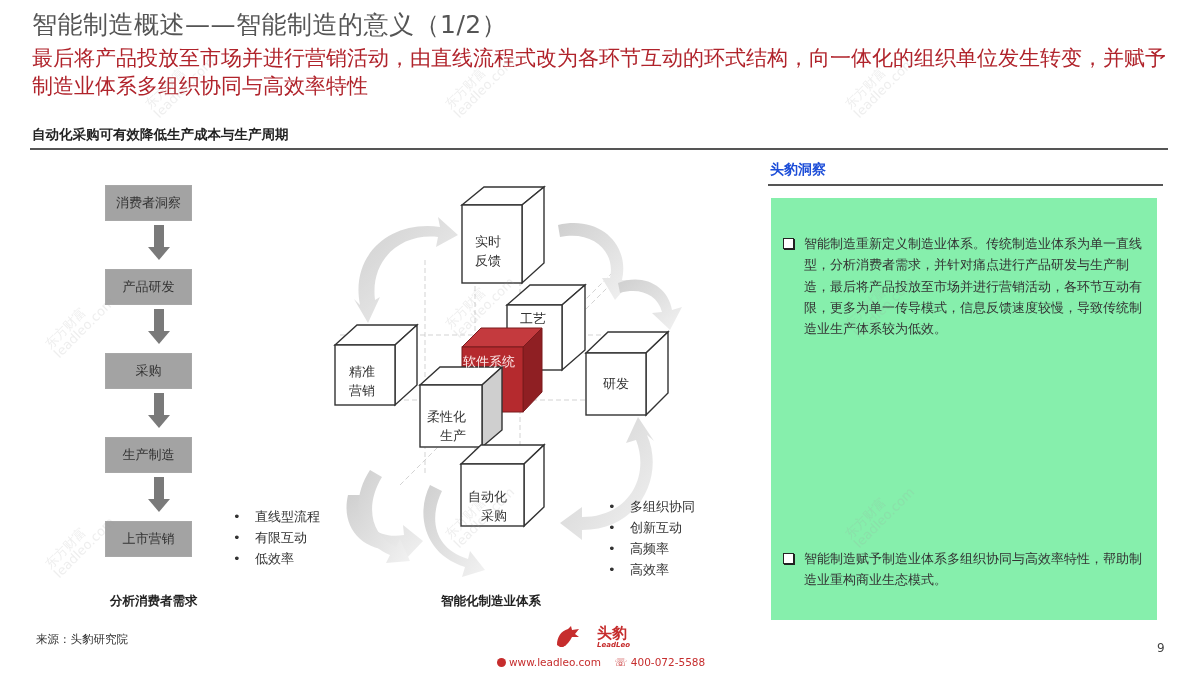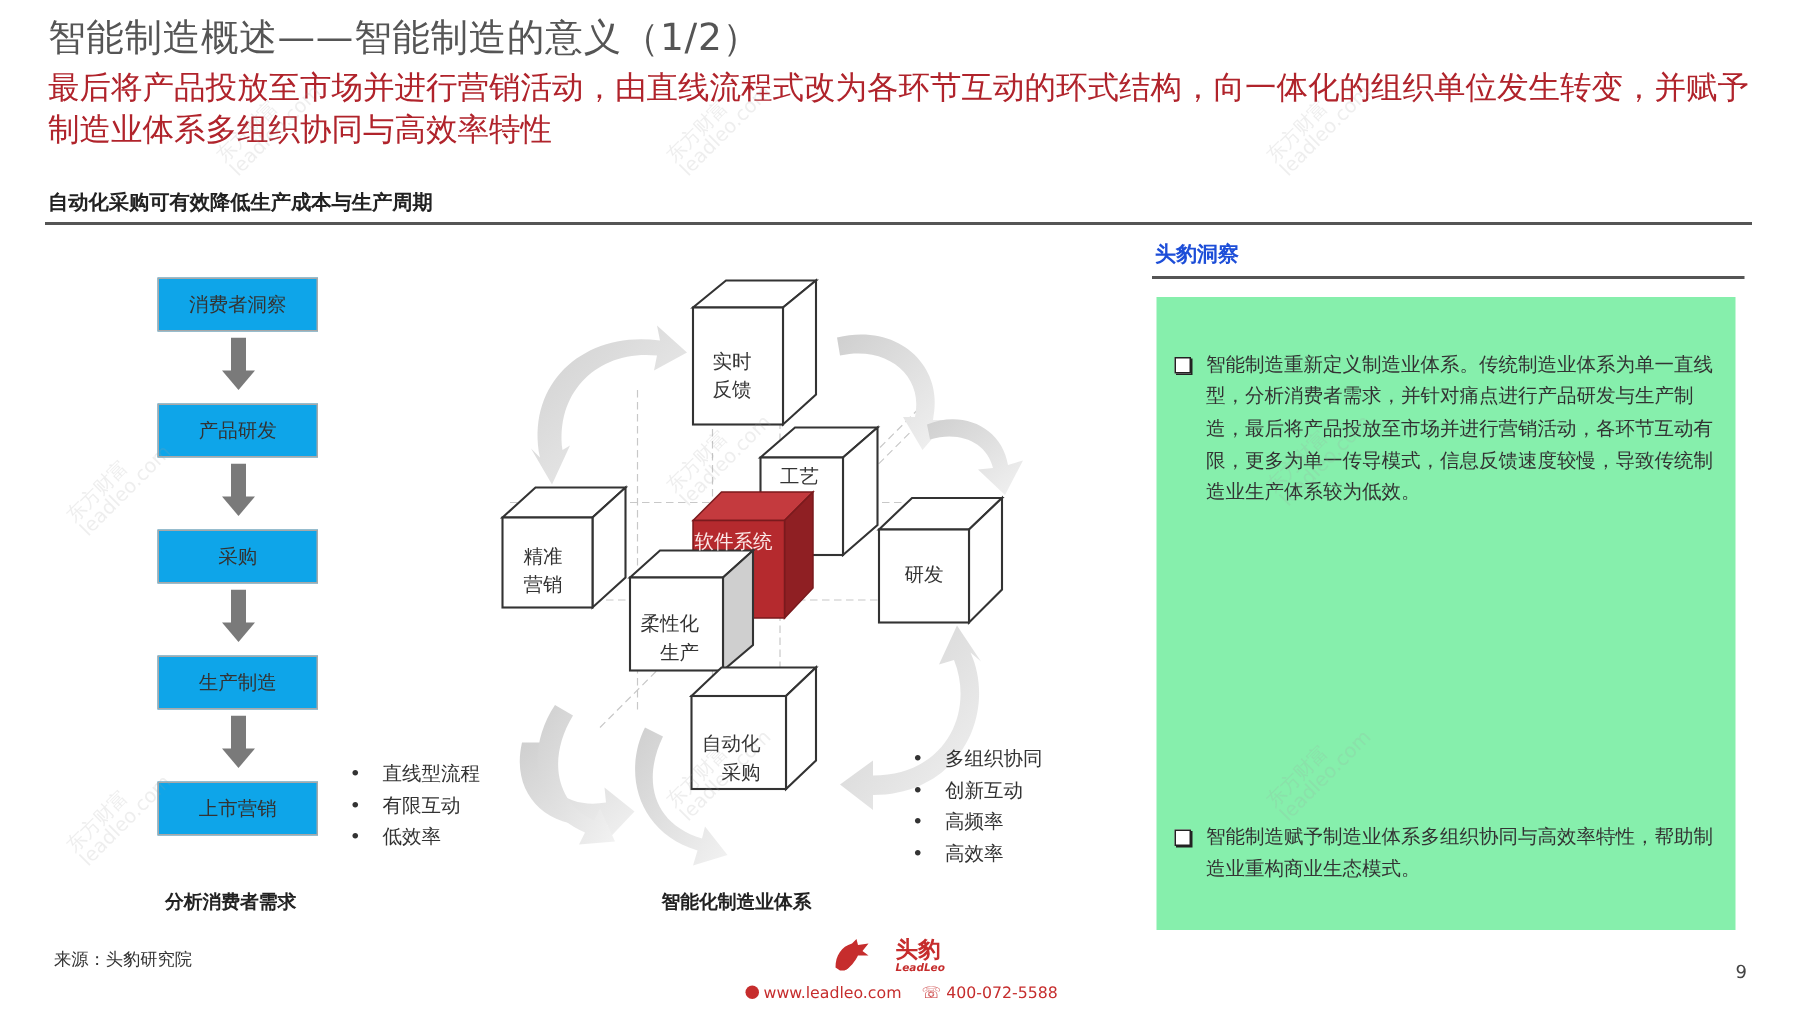--- a/index.html
+++ b/index.html
@@ -6,21 +6,21 @@
   html, body { width: 1200px; height: 675px; background: #ffffff; overflow: hidden; }
   body { position: relative; font-family: "DejaVu Sans", "Liberation Sans", sans-serif; color: #333; }
 
   .title { position: absolute; left: 32px; top: 8px; font-size: 25px; color: #555; letter-spacing: 0.5px; white-space: nowrap; }
   .subtitle { position: absolute; left: 32px; top: 44px; width: 1150px; font-size: 21px; line-height: 28px; color: #b0232b; }
 
   .section-title { position: absolute; left: 32px; top: 126px; font-size: 13.5px; font-weight: bold; color: #222; }
   .section-rule { position: absolute; left: 30px; top: 148px; width: 1138px; height: 2px; background: #555; }
 
   
-  .flow-box { position: absolute; left: 105px; width: 107px; height: 36px; background: #0ea5e9; border: 1px solid #a8a8a8; display: flex; align-items: center; justify-content: center; font-size: 13px; color: #333; text-align: right; }
+  .flow-box { position: absolute; left: 105px; width: 87px; height: 36px; background: #a3a3a3; border: 1px solid #a8a8a8; display: flex; align-items: center; justify-content: center; font-size: 13px; color: #333; text-align: right; }
   .flow-arrow { position: absolute; left: 148px; width: 22px; height: 36px; }
   .bullets { position: absolute; font-size: 13px; line-height: 21px; color: #333; list-style: none; }
   .bullets li::before { content: "•"; display: inline-block; width: 22px; color: #333; }
   .caption { position: absolute; font-size: 12.5px; font-weight: bold; color: #222; }
 
   
   .diagram { position: absolute; left: 320px; top: 185px; width: 380px; height: 420px; }
   .cube-label { position: absolute; font-size: 13px; line-height: 19px; color: #333; text-align: right; }
 
   

